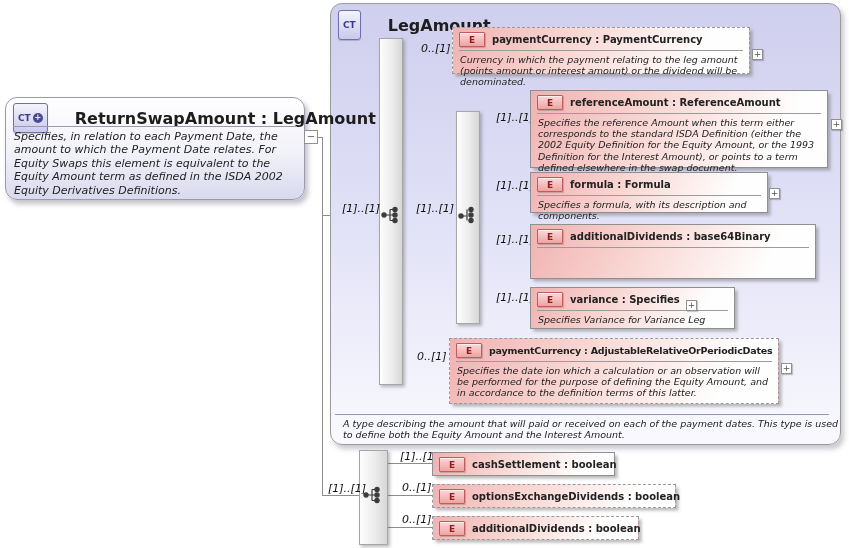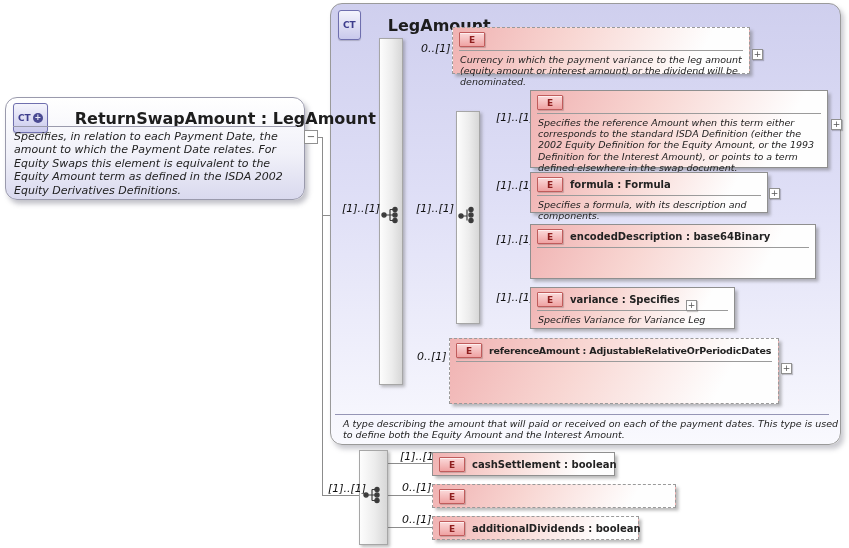--- a/index.html
+++ b/index.html
@@ -148,82 +148,86 @@
   <span class="card-label" style="left:496px;top:291px;">[1]..[1]</span>
   <span class="card-label" style="left:417px;top:350px;">0..[1]</span>
   <span class="card-label" style="left:328px;top:482px;">[1]..[1]</span>
   <span class="card-label" style="left:400px;top:450px;">[1]..[1]</span>
   <span class="card-label" style="left:402px;top:481px;">0..[1]</span>
   <span class="card-label" style="left:402px;top:513px;">0..[1]</span>
 
   <div class="el optional" style="left:452px;top:27px;width:298px;height:47px;">
     <div class="el-head">
       <span class="e-badge">E</span>
-    </div>
-    <div class="el-sep"></div>
-    <div class="el-desc">Currency in which the payment variance to the leg amount (equity amount or interest amount) or the dividend will be denominated.</div>
+      <span class="el-title">paymentCurrency : PaymentCurrency</span>
+    </div>
+    <div class="el-sep"></div>
+    <div class="el-desc">Currency in which the payment relating to the leg amount (points amount or interest amount) or the dividend will be denominated.</div>
   </div>
   <div class="plus-handle" style="left:752px;top:49px;">+</div>
 
   <div class="el" style="left:530px;top:90px;width:298px;height:78px;">
     <div class="el-head">
       <span class="e-badge">E</span>
+      <span class="el-title">referenceAmount : ReferenceAmount</span>
     </div>
     <div class="el-sep"></div>
     <div class="el-desc">Specifies the reference Amount when this term either corresponds to the standard ISDA Definition (either the 2002 Equity Definition for the Equity Amount, or the 1993 Definition for the Interest Amount), or points to a term defined elsewhere in the swap document.</div>
   </div>
   <div class="plus-handle" style="left:831px;top:119px;">+</div>
 
   <div class="el" style="left:530px;top:172px;width:238px;height:41px;">
     <div class="el-head">
       <span class="e-badge">E</span>
       <span class="el-title">formula : Formula</span>
     </div>
     <div class="el-sep"></div>
     <div class="el-desc">Specifies a formula, with its description and components.</div>
   </div>
   <div class="plus-handle" style="left:769px;top:188px;">+</div>
 
   <div class="el" style="left:530px;top:224px;width:286px;height:55px;">
     <div class="el-head">
       <span class="e-badge">E</span>
-      <span class="el-title">encodedDescription : base64Binary</span>
+      <span class="el-title">additionalDividends : base64Binary</span>
     </div>
     <div class="el-sep"></div>
   </div>
 
   <div class="el" style="left:530px;top:287px;width:205px;height:42px;">
     <div class="el-head">
       <span class="e-badge">E</span>
       <span class="el-title">variance : Specifies</span>
     </div>
     <div class="el-sep"></div>
     <div class="el-desc">Specifies Variance for Variance Leg</div>
   </div>
   <div class="plus-handle" style="left:686px;top:300px;">+</div>
 
   <div class="el optional" style="left:449px;top:338px;width:330px;height:66px;">
     <div class="el-head">
       <span class="e-badge">E</span>
-      <span class="el-title tight">referenceAmount : AdjustableRelativeOrPeriodicDates</span>
-    </div>
-    <div class="el-sep"></div>
+      <span class="el-title tight">paymentCurrency : AdjustableRelativeOrPeriodicDates</span>
+    </div>
+    <div class="el-sep"></div>
+    <div class="el-desc">Specifies the date ion which a calculation or an observation will be performed for the purpose of defining the Equity Amount, and in accordance to the definition terms of this latter.</div>
   </div>
   <div class="plus-handle" style="left:781px;top:363px;">+</div>
 
   <div class="el single" style="left:432px;top:452px;width:183px;height:24px;">
     <div class="el-head">
       <span class="e-badge">E</span>
       <span class="el-title">cashSettlement : boolean</span>
     </div>
   </div>
 
   <div class="el optional single" style="left:432px;top:484px;width:244px;height:24px;">
     <div class="el-head">
       <span class="e-badge">E</span>
+      <span class="el-title">optionsExchangeDividends : boolean</span>
     </div>
   </div>
 
   <div class="el optional single" style="left:432px;top:516px;width:207px;height:24px;">
     <div class="el-head">
       <span class="e-badge">E</span>
       <span class="el-title">additionalDividends : boolean</span>
     </div>
   </div>
 

